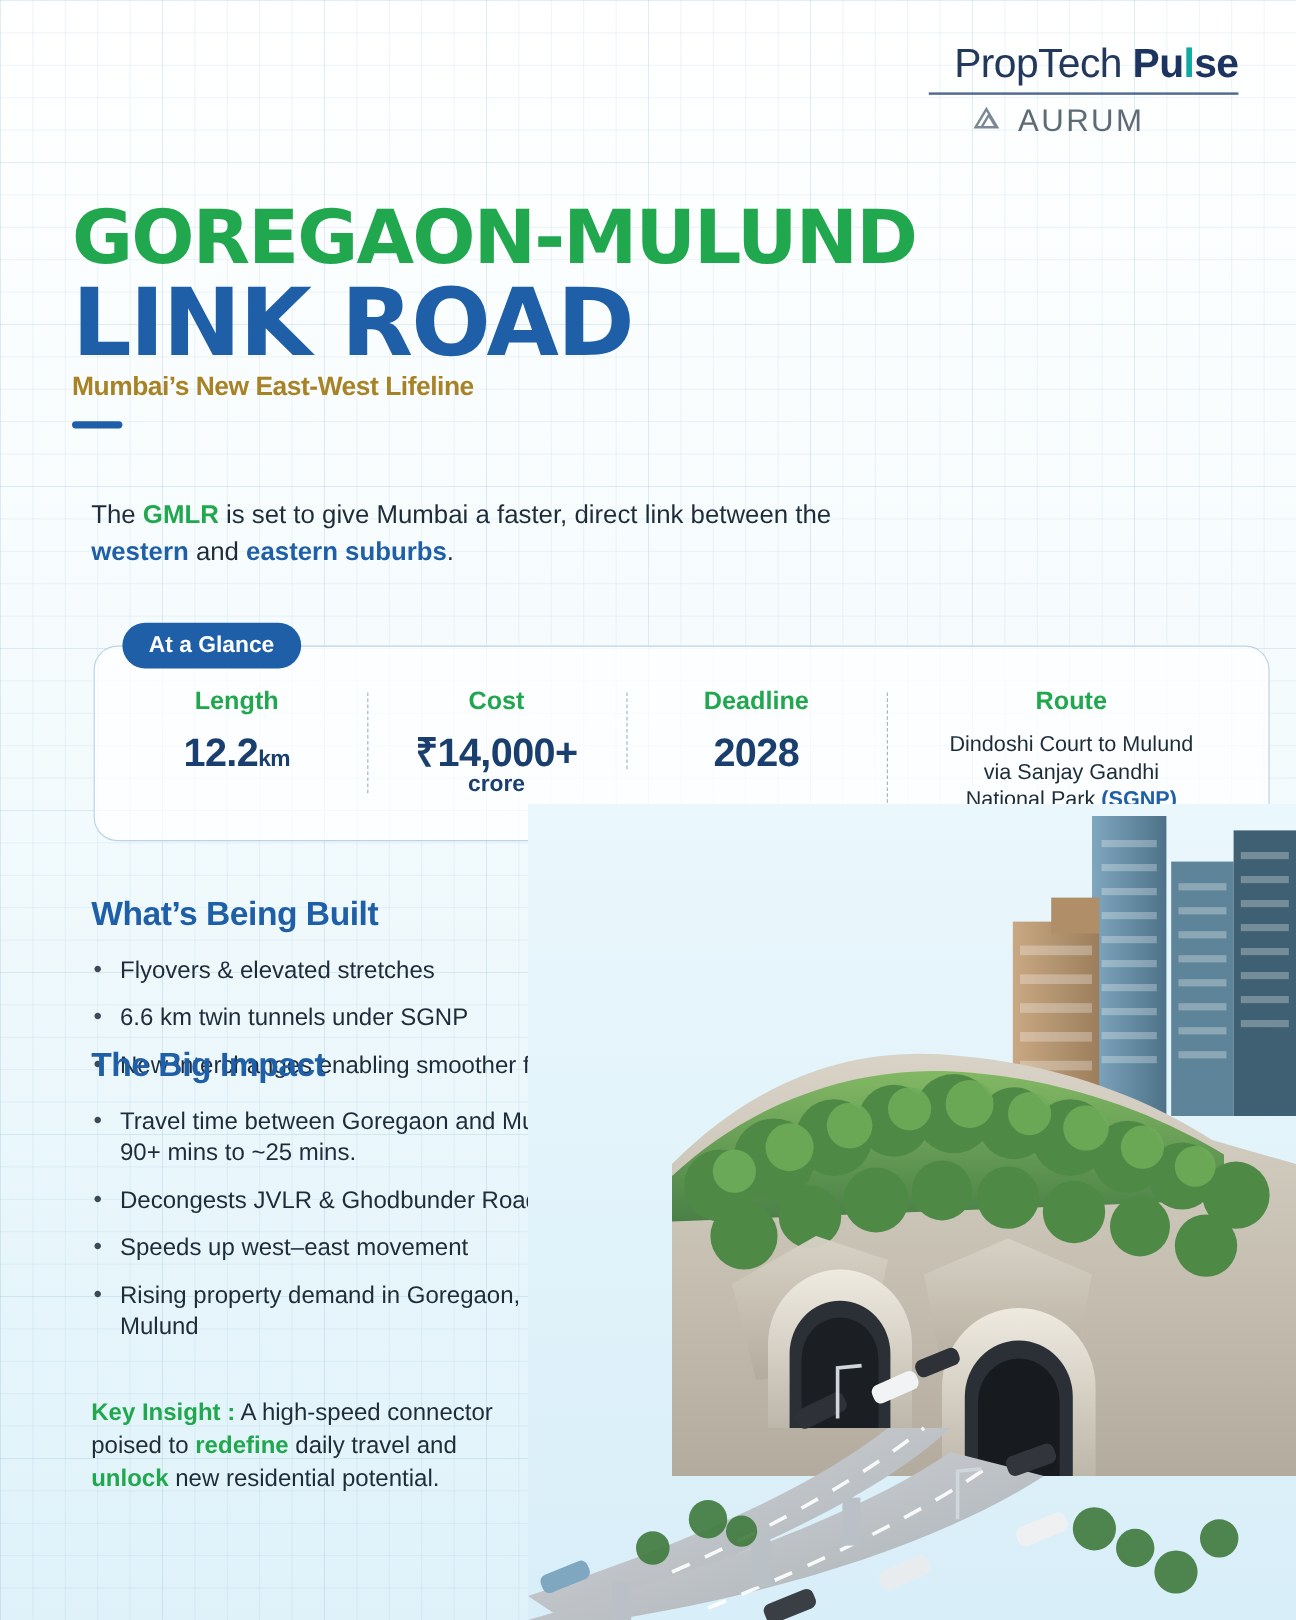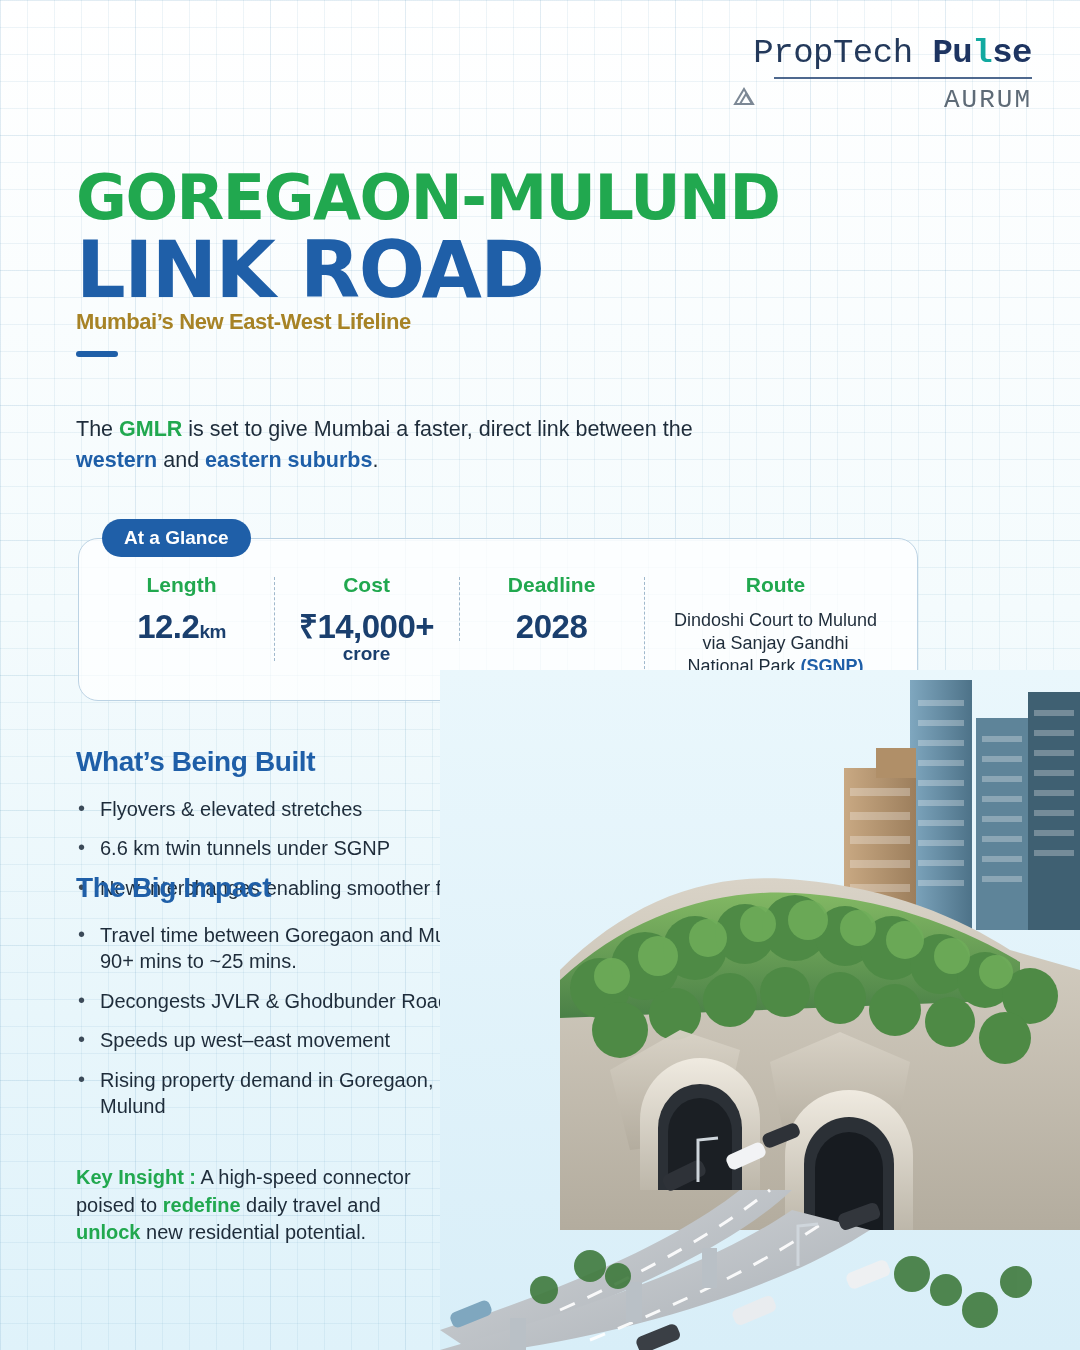--- a/index.html
+++ b/index.html
@@ -34,21 +34,20 @@
     background-size: 135px 135px;
     pointer-events: none;
   }
 
   
   .brand {
     position: absolute;
     top: 36px; right: 48px;
     text-align: right;
     width: 300px;
-    font-family: Liberation Mono, monospace;
   }
   .brand-top {
     font-size: 34px;
     letter-spacing: -0.5px;
     color: #23395b;
     font-weight: 400;
     line-height: 1;
     white-space: nowrap;
   }
   .brand-top .pulse {
@@ -58,32 +57,32 @@
   .brand-top .pulse .u {
     color: #12a9a0;
   }
   .brand-rule {
     margin: 7px 0 6px auto;
     width: 258px; height: 2px;
     background: #2f4d7a;
     opacity: .85;
   }
   .brand-bottom {
-    display: flex; align-items: center; justify-content: space-between;
+    display: flex; align-items: center; justify-content: center;
     gap: 8px;
     font-size: 26px;
     letter-spacing: 2px;
     color: #5e6b77;
   }
   .brand-mark { display: inline-block; }
 
   
   .headline {
     position: absolute;
-    left: 76px; top: 166px;
+    left: 60px; top: 166px;
     width: 720px;
   }
   .h-line1 {
     font-size: 62px;
     font-weight: 800;
     letter-spacing: -1.5px;
     color: #21a84f;
     line-height: 1.02;
     font-family: "DejaVu Sans", sans-serif;
   }
@@ -119,21 +118,21 @@
     line-height: 1.45;
     color: #1e2c3a;
   }
   .intro b { color: #1f5fa8; }
   .intro .green { color: #21a84f; font-weight: 700; }
 
   
   .glance-wrap {
     position: absolute;
     left: 78px; top: 538px;
-    width: 840px;
+    width: 980px;
   }
   .glance-tag {
     position: absolute;
     left: 24px; top: -19px;
     background: #1f5fa8;
     color: #fff;
     font-size: 19px;
     font-weight: 700;
     padding: 8px 22px;
     border-radius: 20px;

